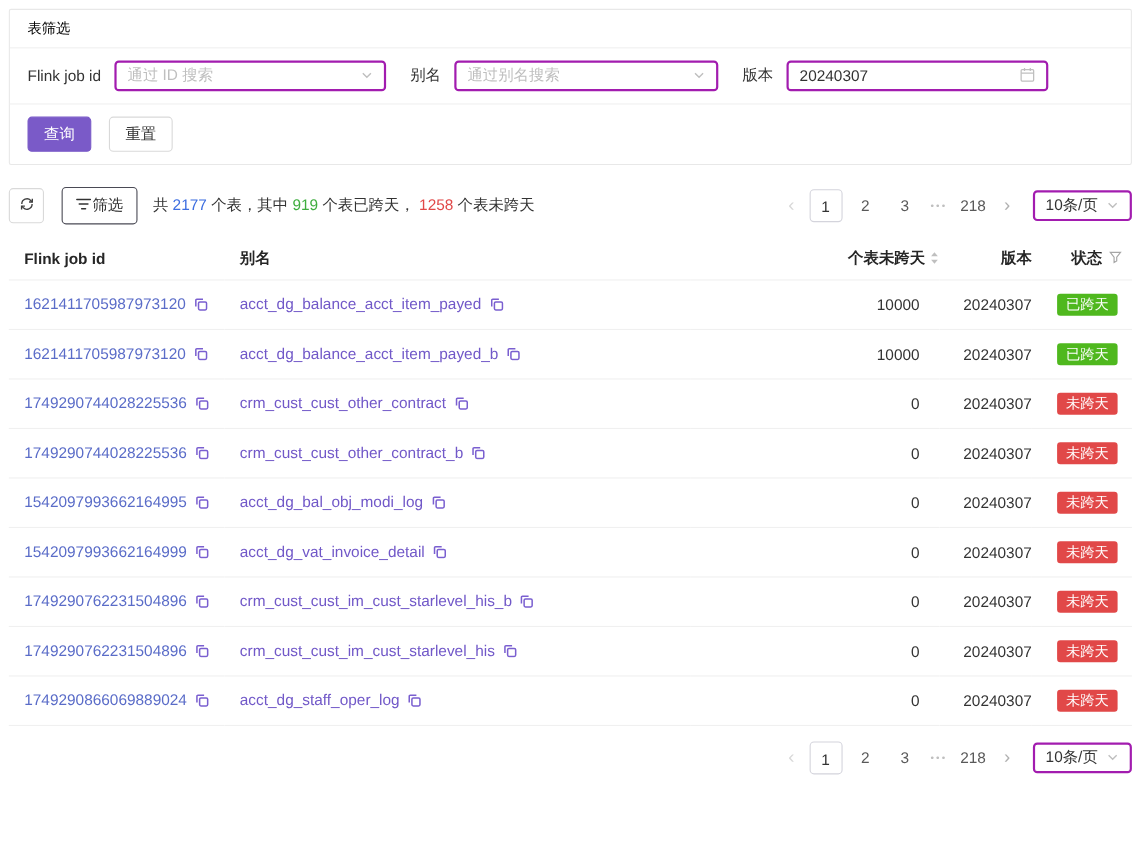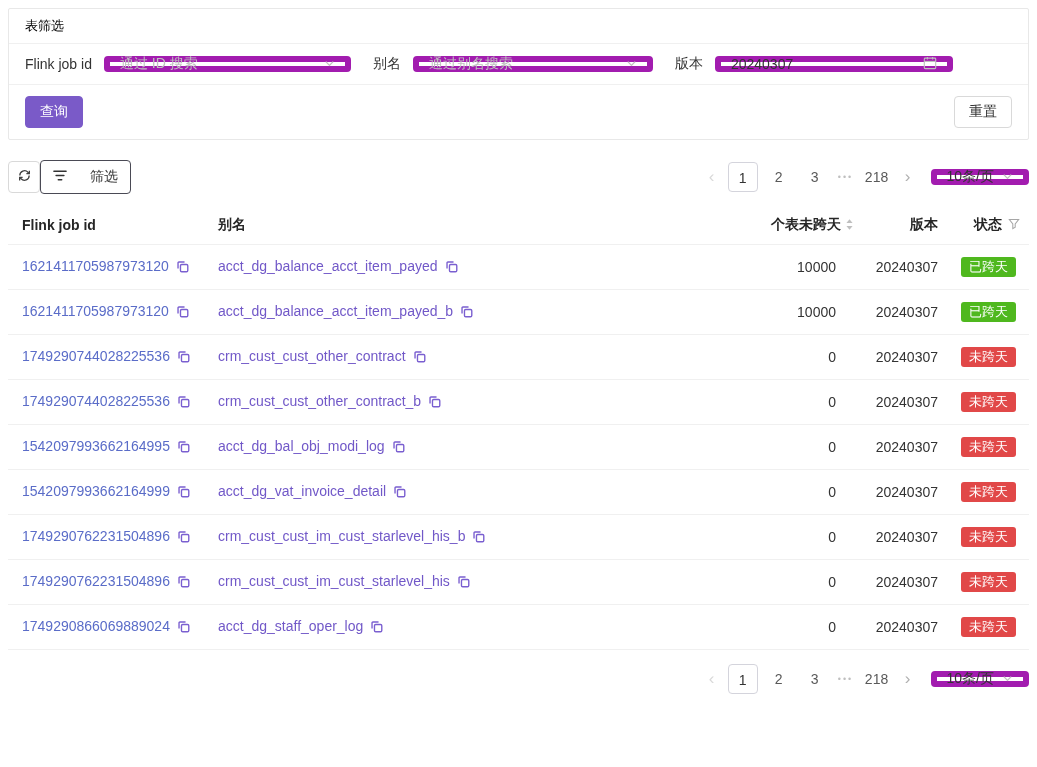--- a/index.html
+++ b/index.html
@@ -10,42 +10,42 @@
     font-size:14px; color:#333; overflow:hidden;
   }
 
   
   .card { margin:8px; border:1px solid #e8e8e8; border-radius:2px; background:#fff; }
   .card-title { padding:8px 16px; font-size:13px; color:#000000; border-bottom:1px solid #f0f0f0; }
   .filter-row { display:flex; align-items:center; padding:11px 16px; border-bottom:1px solid #f0f0f0; }
   .f-group { display:flex; align-items:center; margin-right:22px; }
   .f-label { margin-right:12px; white-space:nowrap; color:#333; }
   .select {
-    height:16px; border:6px solid #a21caf; border-radius:4px; background:#fff;
+    height:28px; border:2px solid #a21caf; border-radius:4px; background:#fff;
     display:flex; align-items:center; justify-content:space-between;
     padding:0 10px; cursor:pointer;
   }
   .placeholder { color:#bfbfbf; }
   .select .value { color:#333; }
-  .actions-row { display:flex; justify-content:space-between; gap:16px; padding:11px 16px; }
+  .actions-row { display:flex; justify-content:flex-start; gap:16px; padding:11px 16px; }
   .btn {
     height:32px; padding:0 14px; border-radius:4px; border:1px solid #d9d9d9;
     background:#fff; font-size:14px; color:#333; cursor:pointer; font-family:inherit;
   }
   .btn-primary { background:var(--primary,#7a5ac8); border-color:var(--primary,#7a5ac8); color:#fff; }
 
   
   .toolbar { margin:20px 8px 0; display:flex; align-items:center; }
   .icon-btn {
     width:32px; height:32px; border:1px solid #d9d9d9; border-radius:4px; background:#fff;
     display:flex; align-items:center; justify-content:center; cursor:pointer;
   }
   .filter-btn {
-    height:34px; padding:0 12px; border:1px solid #4a4a55; border-radius:4px;
-    background:#fff; display:flex; align-items:center; gap:23px; font-size:14px; color:#333;
+    margin-left:16px; height:34px; padding:0 12px; border:1px solid #4a4a55; border-radius:4px;
+    background:#fff; display:flex; align-items:center; gap:1px; font-size:14px; color:#333;
     cursor:pointer; font-family:inherit;
   }
   .summary { margin-left:14px; white-space:nowrap; color:#333; }
   .num-total { color:var(--count-total,#3d6ee0); }
   .num-crossed { color:var(--count-crossed,#3fad3f); }
   .num-uncrossed { color:var(--count-uncrossed,#e14848); }
 
   
   .pagination { display:flex; align-items:center; }
   .toolbar .pagination { margin-left:auto; }
@@ -140,20 +140,21 @@
         </svg></span>
   </div>
 
   <button class="filter-btn">
     <span><svg width="14" height="13" viewBox="0 0 16 14">
           <path d="M1 2.2h14M3.5 7h9M6 11.8h4" stroke="#333" stroke-width="1.6" stroke-linecap="round"></path>
         </svg></span>
     <span>筛选</span>
   </button>
 
+  <div class="summary"><span>共 </span><span class="num-total">2177</span><span> 个表，其中 </span><span class="num-crossed">919</span><span> 个表已跨天， </span><span class="num-uncrossed">1258</span><span> 个表未跨天</span></div>
 
   <div class="pagination">
     <span class="page-arrow disabled">‹</span>
     <span class="page-item active">1</span>
     <span class="page-item">2</span>
     <span class="page-item">3</span>
     <span class="page-ellipsis">•••</span>
     <span class="page-item">218</span>
     <span class="page-arrow">›</span>
     <div class="select page-size-select">

